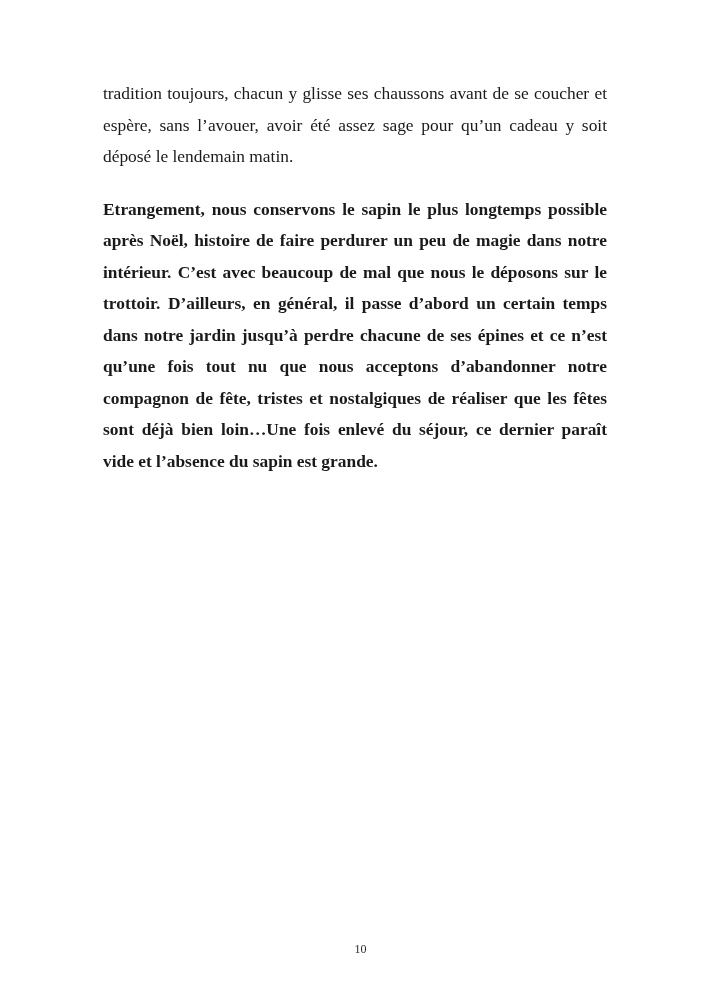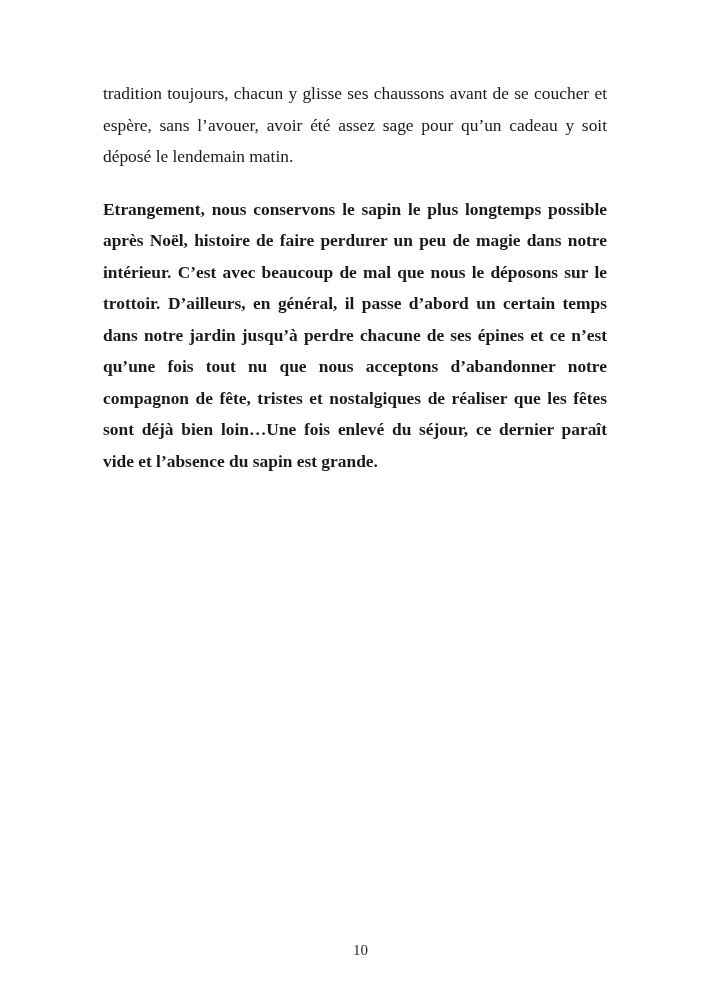--- a/index.html
+++ b/index.html
@@ -38,21 +38,21 @@
   .para + .para {
     margin-top: 21px;
     font-weight: bold;
   }
   .page-number {
     position: absolute;
     left: 0;
     right: 0;
     top: 942px;
     text-align: center;
-    font-size: 15px;
+    font-size: 12px;
     color: #2a2a2a;
     font-family: "Liberation Serif", serif;
     margin-left: 12px;
   }
 </style>
 </head>
 <body>
 
 <div class="page">
   <div class="content">

